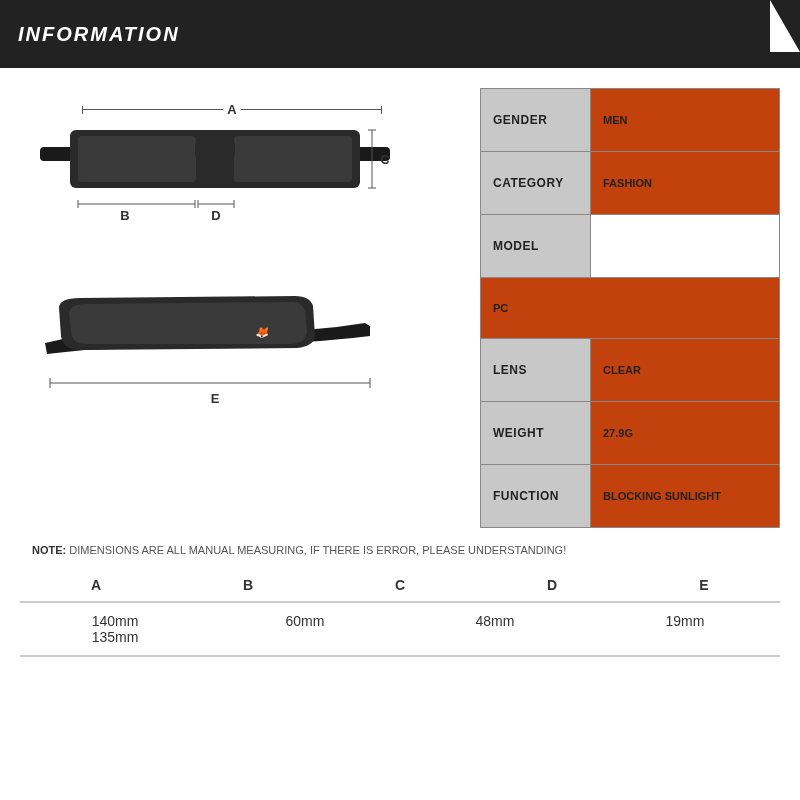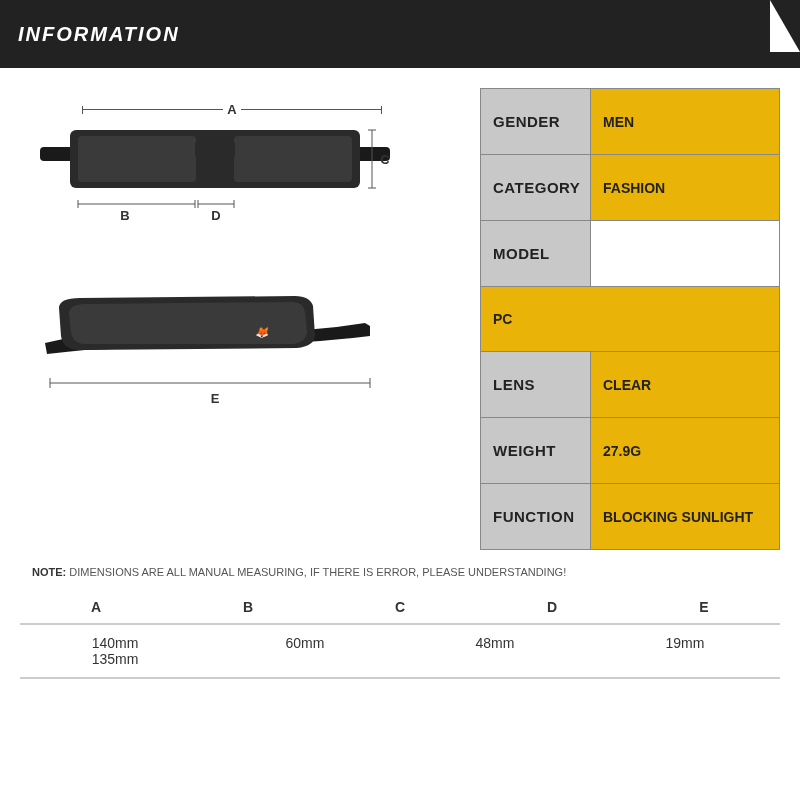--- a/index.html
+++ b/index.html
@@ -89,34 +89,34 @@
     }
     .spec-row:last-child {
       border-bottom: none;
     }
     .spec-key {
       background: #c8c8c8;
       width: 110px;
       display: flex;
       align-items: center;
       padding: 24px 12px;
-      font-size: 15px;
+      font-size: 12px;
       font-weight: bold;
       color: #222;
       letter-spacing: 0.5px;
       flex-shrink: 0;
       border-right: 1px solid #888;
     }
     .spec-val {
-      background: #eab308;
+      background: #c2410c;
       flex: 1;
       display: flex;
       align-items: center;
       padding: 24px 12px;
-      font-size: 14px;
+      font-size: 11px;
       font-weight: bold;
       color: #222;
     }
 
     
     .note-section {
       padding: 14px 20px 0 20px;
     }
     .note-text {
       font-size: 11px;

